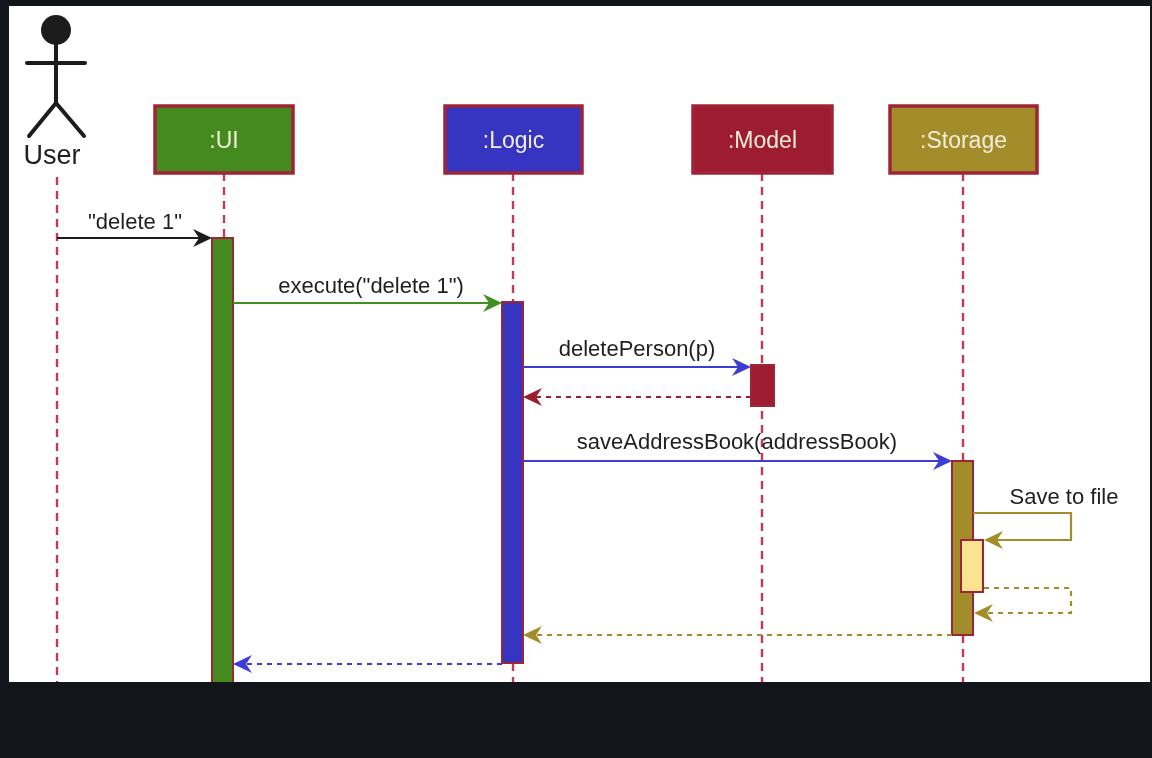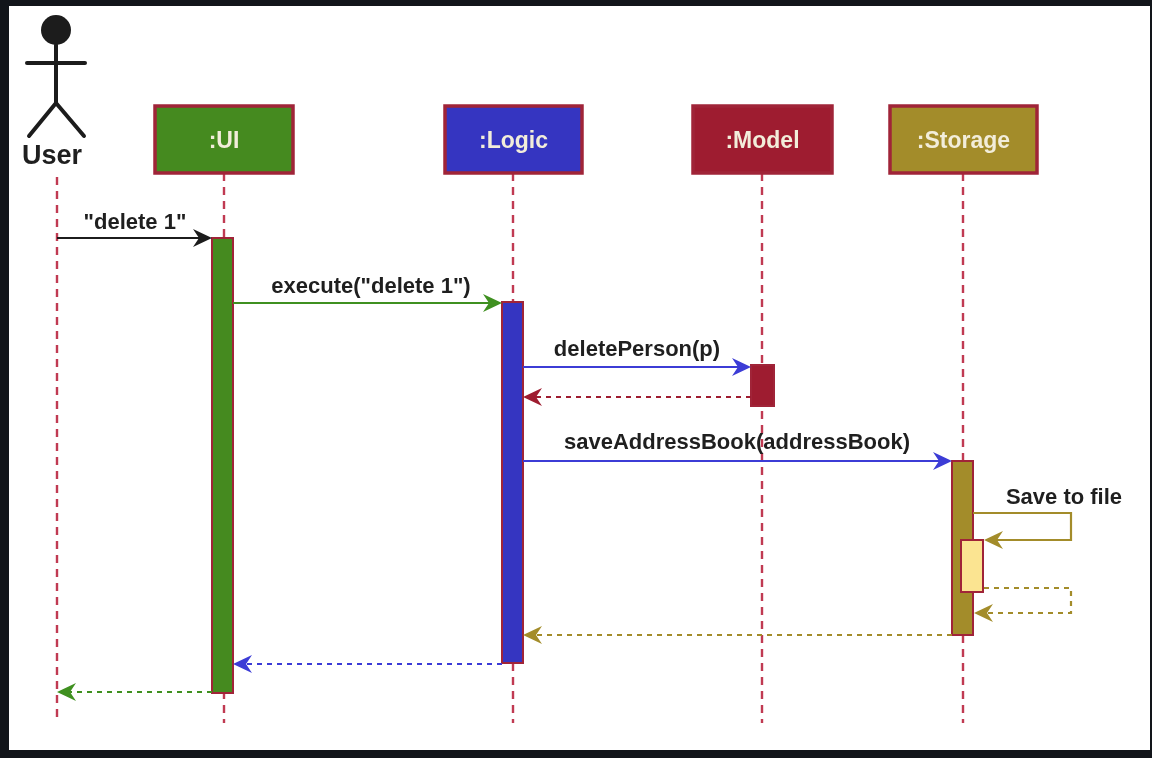--- a/index.html
+++ b/index.html
@@ -1,16 +1,16 @@
 <!DOCTYPE html>
 <html><head>
 <meta charset="utf-8">
 <style>
   html,body{margin:0;padding:0;background:#12151a;}
-  .stage{position:relative;width:1152px;height:758px;background:#15803d;overflow:hidden;font-weight:bold;}
+  .stage{position:relative;width:1152px;height:682px;background:#15803d;overflow:hidden;}
   svg{display:block;}
   text{font-family:"Liberation Sans","DejaVu Sans",sans-serif;}
   .msg-label{font-size:22px;}
   .part-label{font-size:23px;}
   .actor-label{font-size:27px;}
 </style>
 </head>
 <body>
 
 <div class="stage">

